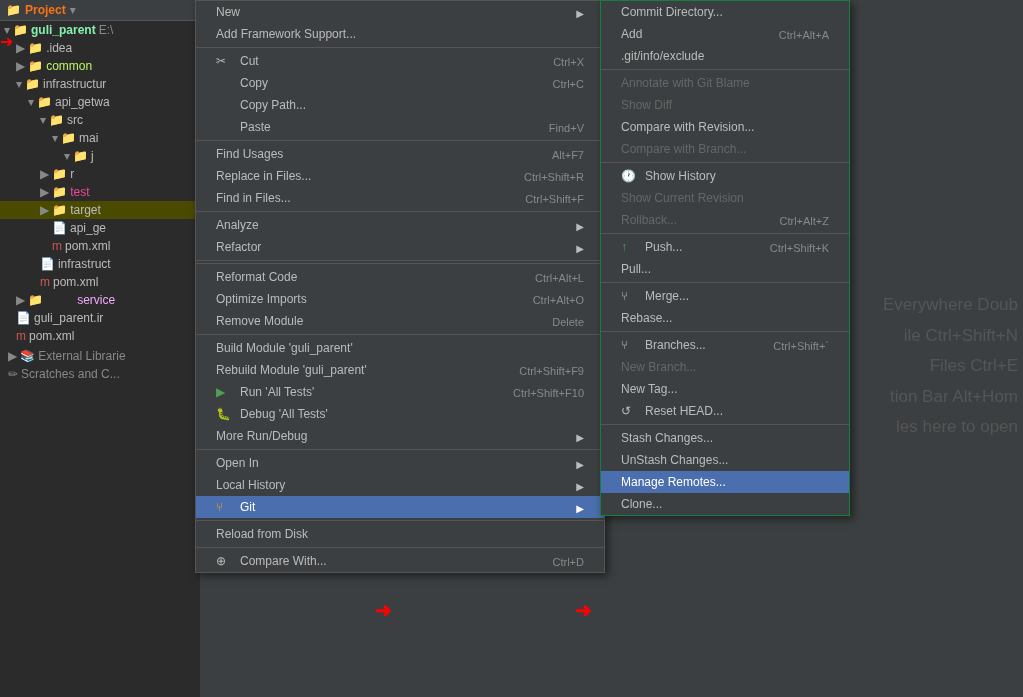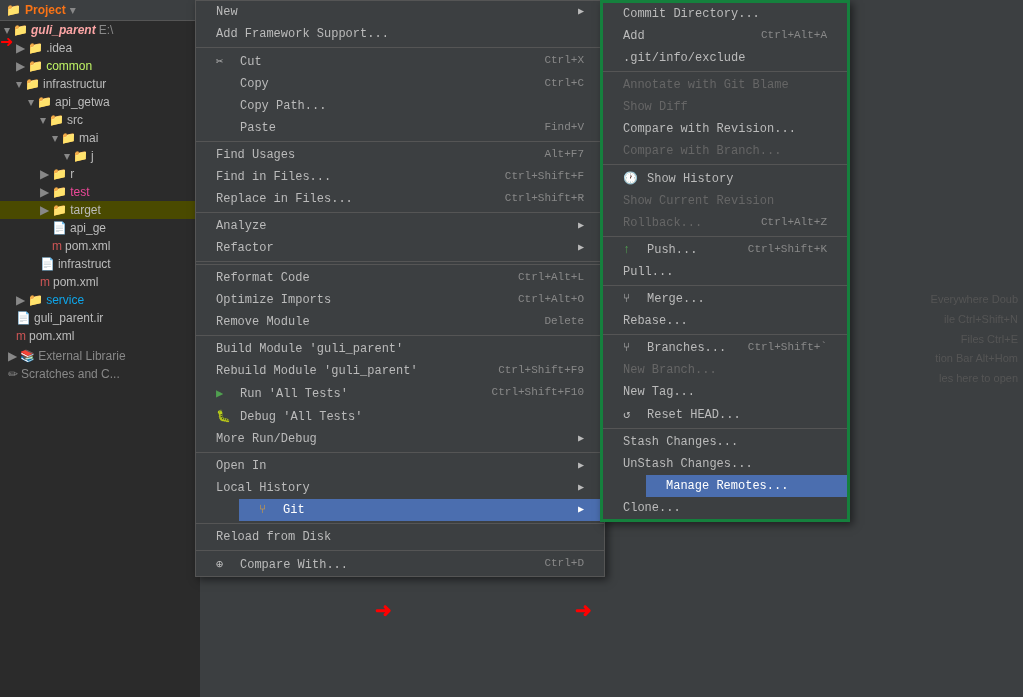--- a/index.html
+++ b/index.html
@@ -56,26 +56,25 @@
       width: 410px;
       background: #3c3f41;
       border: 1px solid #555;
       box-shadow: 3px 3px 8px rgba(0,0,0,0.5);
       z-index: 100;
     }
 
     .menu-item {
       padding: 4px 20px 4px 20px;
       display: flex;
-      align-items: flex-start;
+      align-items: flex-end;
       justify-content: space-between;
       color: #bbbbbb;
       cursor: pointer;
       white-space: nowrap;
-      font-family: Liberation Mono, monospace;
     }
 
     .menu-item.disabled {
       color: #666;
     }
 
     .menu-item.has-submenu::after {
       content: '▶';
       font-size: 10px;
       margin-left: 20px;
@@ -95,21 +94,20 @@
 
     .menu-shortcut {
       color: #888;
       font-size: 11px;
       margin-left: 20px;
     }
 
     .menu-item.highlighted {
       background: #4b6eaf;
       color: #ffffff;
-      margin-left: 43px;
     }
 
     .project-header {
       background: #3c3f41;
       padding: 3px 6px;
       display: flex;
       align-items: center;
       gap: 4px;
       border-bottom: 1px solid #555;
     }
@@ -119,39 +117,39 @@
     .indent3 { padding-left: 40px; }
     .indent4 { padding-left: 52px; }
     .indent5 { padding-left: 64px; }
     
     .vcs-popup {
       position: absolute;
       top: 270px;
       left: 625px;
       width: 250px;
       background: #3c3f41;
-      border: 3px solid #15803d;
+      border: 1px solid #15803d;
       box-shadow: 3px 3px 8px rgba(0,0,0,0.5);
       z-index: 103;
     }
   </style>
 </head>
 <body>
 
 <div class="project-panel">
   <div class="project-header">
     <span style="color:#6897bb;">📁</span>
     <span style="font-weight:bold;color:#f97316;">Project</span>
     <span style="color:#888;">▾</span>
   </div>
 
   <div class="tree-item" style="padding-left:4px;">
     <span style="color:#888;">▾</span>
     <span class="folder-icon-orange">📁</span>
-    <span style="color:#fca5a5;font-weight:bold;font-style:italic;">guli_parent</span>
+    <span style="color:#86efac;font-weight:bold;">guli_parent</span>
     <span style="color:#888;"> E:\</span>
   </div>
 
   <div style="position:absolute; left:0; top:32px; color:red; font-size:16px; z-index:200;">➜</div>
 
   <div class="tree-item indent1">
     <span style="color:#888;">▶</span>
     <span style="color:#6897bb;">📁</span>
     <span style="color:#bbbbbb;">.idea</span>
   </div>
@@ -212,21 +210,21 @@
     <span style="color:#888;">📄</span>
     <span style="color:#bbbbbb;">infrastruct</span>
   </div>
   <div class="tree-item indent3">
     <span style="color:#cc5555;">m</span>
     <span style="color:#bbbbbb;">pom.xml</span>
   </div>
   <div class="tree-item indent1">
     <span style="color:#888;">▶</span>
     <span style="color:#6897bb;">📁</span>
-    <span style="color:#0ea5e9;">service</span>
+    <span style="color:#f0abfc;margin-left:31px;">service</span>
   </div>
   <div class="tree-item indent1">
     <span style="color:#888;">📄</span>
     <span style="color:#bbbbbb;">guli_parent.ir</span>
   </div>
   <div class="tree-item indent1">
     <span style="color:#cc5555;">m</span>
     <span style="color:#bbbbbb;">pom.xml</span>
   </div>
   <div class="tree-item" style="padding-left:8px;margin-top:2px;">
@@ -234,21 +232,21 @@
     <span style="color:#888;">📚</span>
     <span style="color:#888;">External Librarie</span>
   </div>
   <div class="tree-item" style="padding-left:8px;">
     <span style="color:#888;">✏</span>
     <span style="color:#888;">Scratches and C...</span>
   </div>
 </div>
 
 <div class="main-area">
-  <div style="position:absolute; right:5px; top:290px; color:#555; font-size:11px; text-align:right; line-height:1.8;">
+  <div style="position:absolute; right:5px; top:290px; color:#555; font-size:17px; text-align:right; line-height:1.8;">
     <div>Everywhere Doub</div>
     <div>ile Ctrl+Shift+N</div>
     <div>Files Ctrl+E</div>
     <div>tion Bar Alt+Hom</div>
     <div>les here to open</div>
   </div>
 </div>
 
 <div class="context-menu-primary" style="top:0;left:195px;">
 
@@ -292,29 +290,29 @@
   </div>
   <div class="menu-separator"></div>
   <div class="menu-item">
     <span class="menu-item-left">
         <span>Find Usages</span>
       </span>
     <span class="menu-shortcut">Alt+F7</span>
   </div>
   <div class="menu-item">
     <span class="menu-item-left">
+        <span>Replace in Files...</span>
+      </span>
+    <span class="menu-shortcut">Ctrl+Shift+R</span>
+  </div>
+  <div class="menu-item">
+    <span class="menu-item-left">
         <span>Find in Files...</span>
       </span>
     <span class="menu-shortcut">Ctrl+Shift+F</span>
-  </div>
-  <div class="menu-item">
-    <span class="menu-item-left">
-        <span>Replace in Files...</span>
-      </span>
-    <span class="menu-shortcut">Ctrl+Shift+R</span>
   </div>
   <div class="menu-separator"></div>
   <div class="menu-item has-submenu">
     <span class="menu-item-left">
         <span>Analyze</span>
       </span>
   </div>
   <div class="menu-item has-submenu">
     <span class="menu-item-left">
         <span>Refactor</span>

